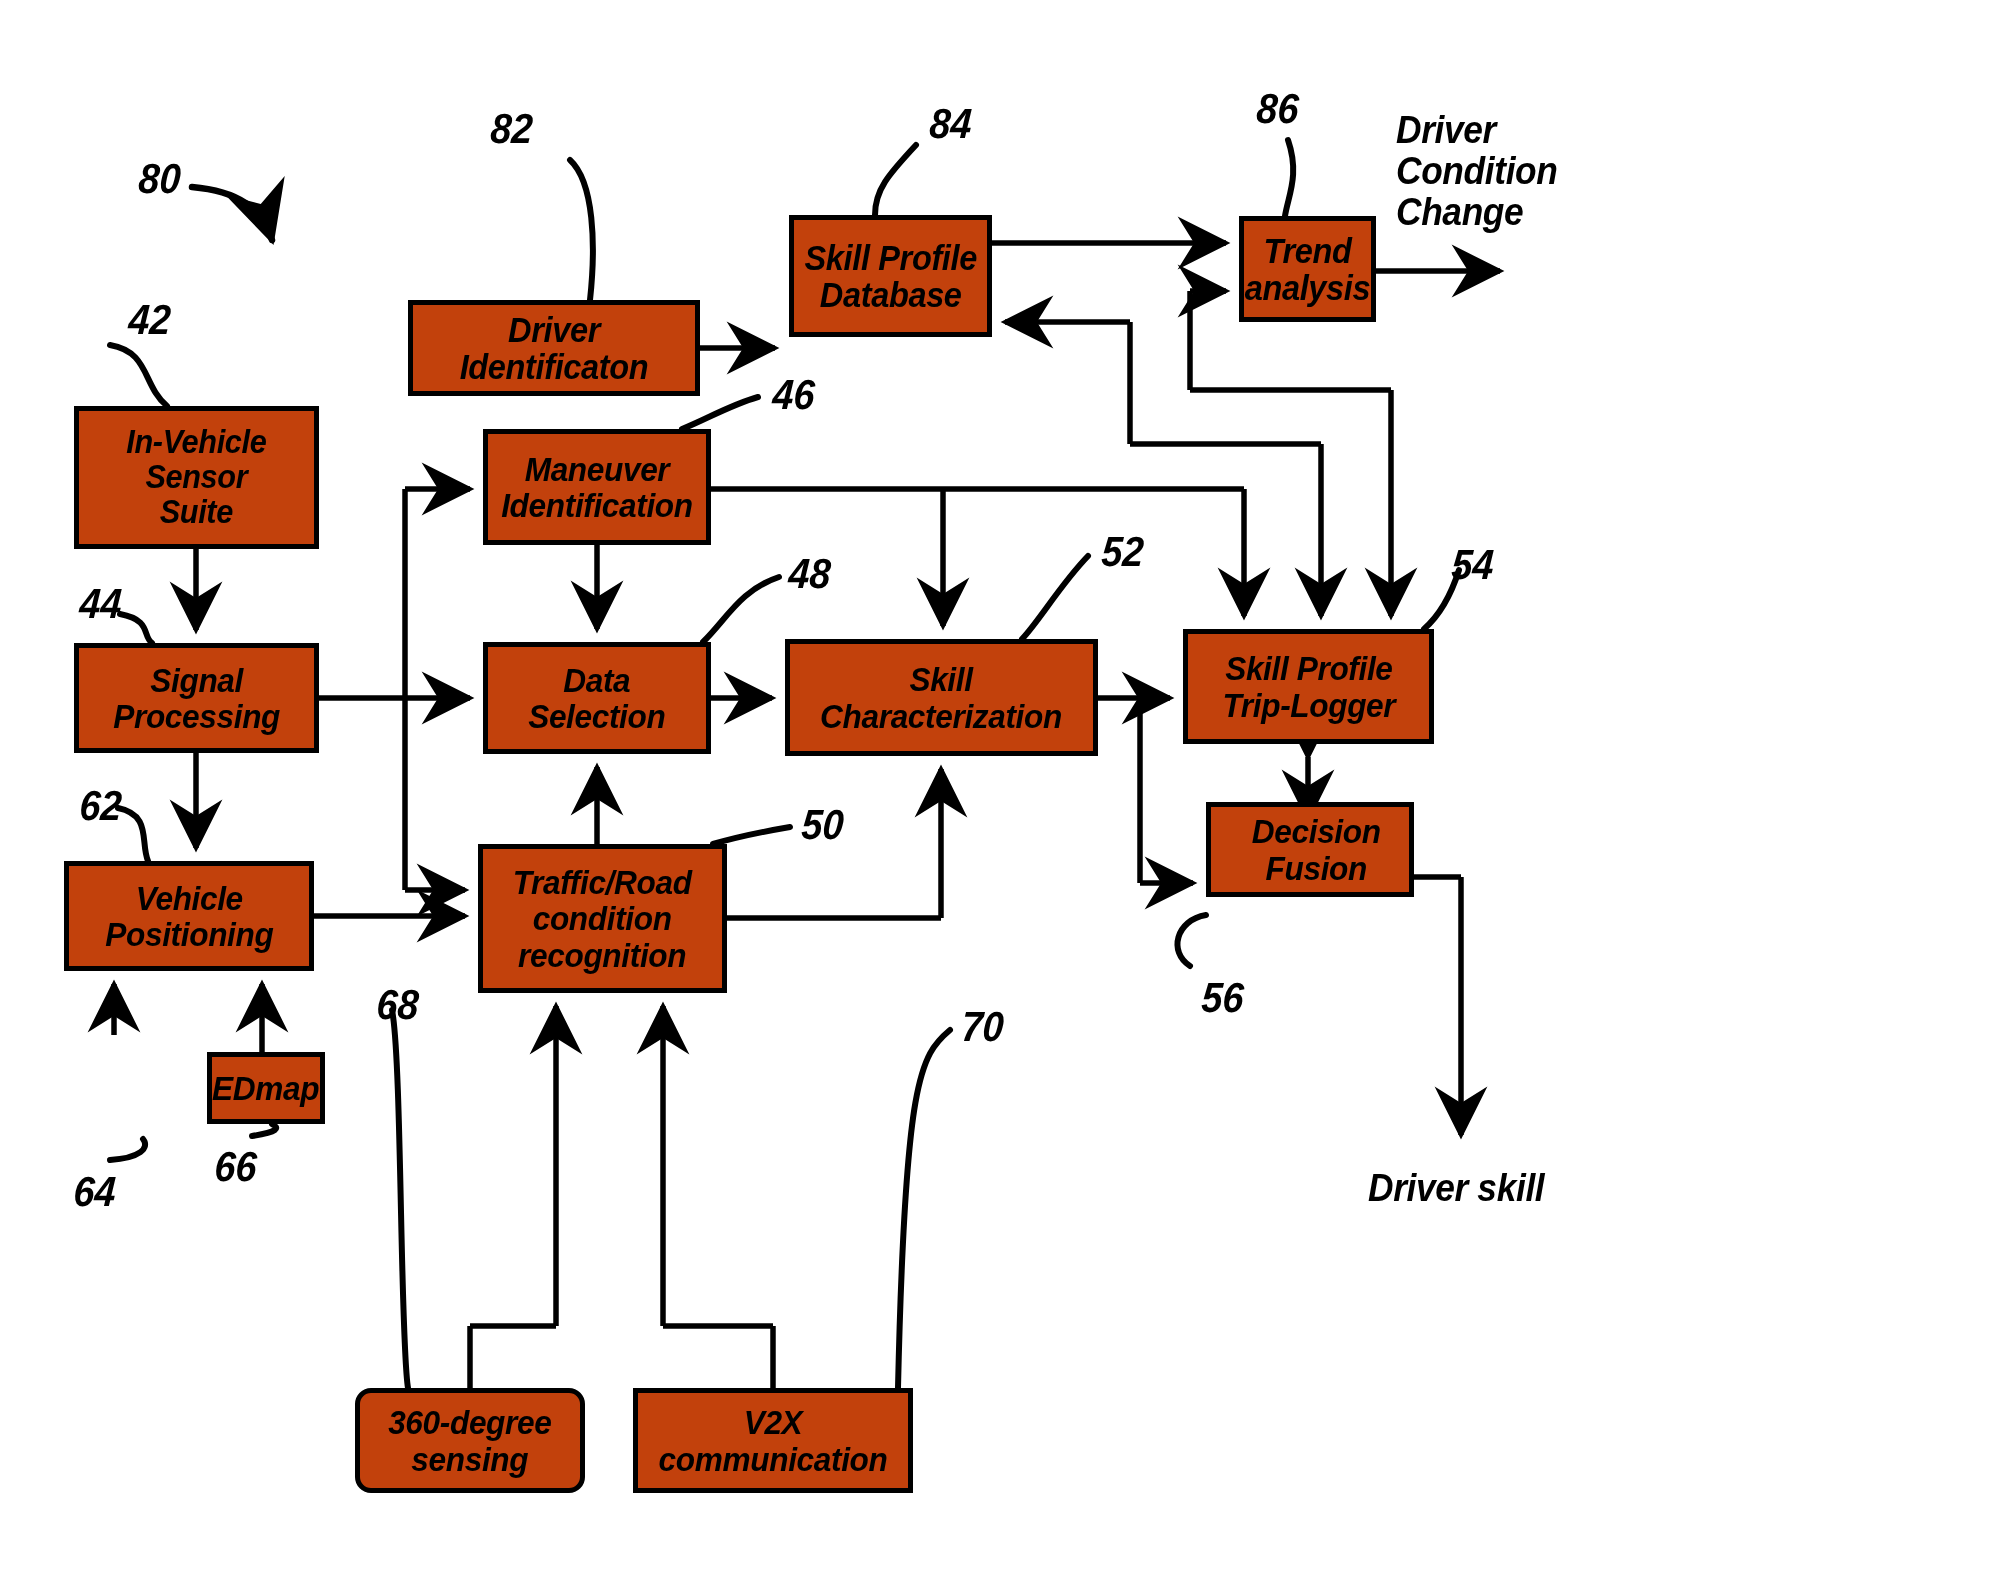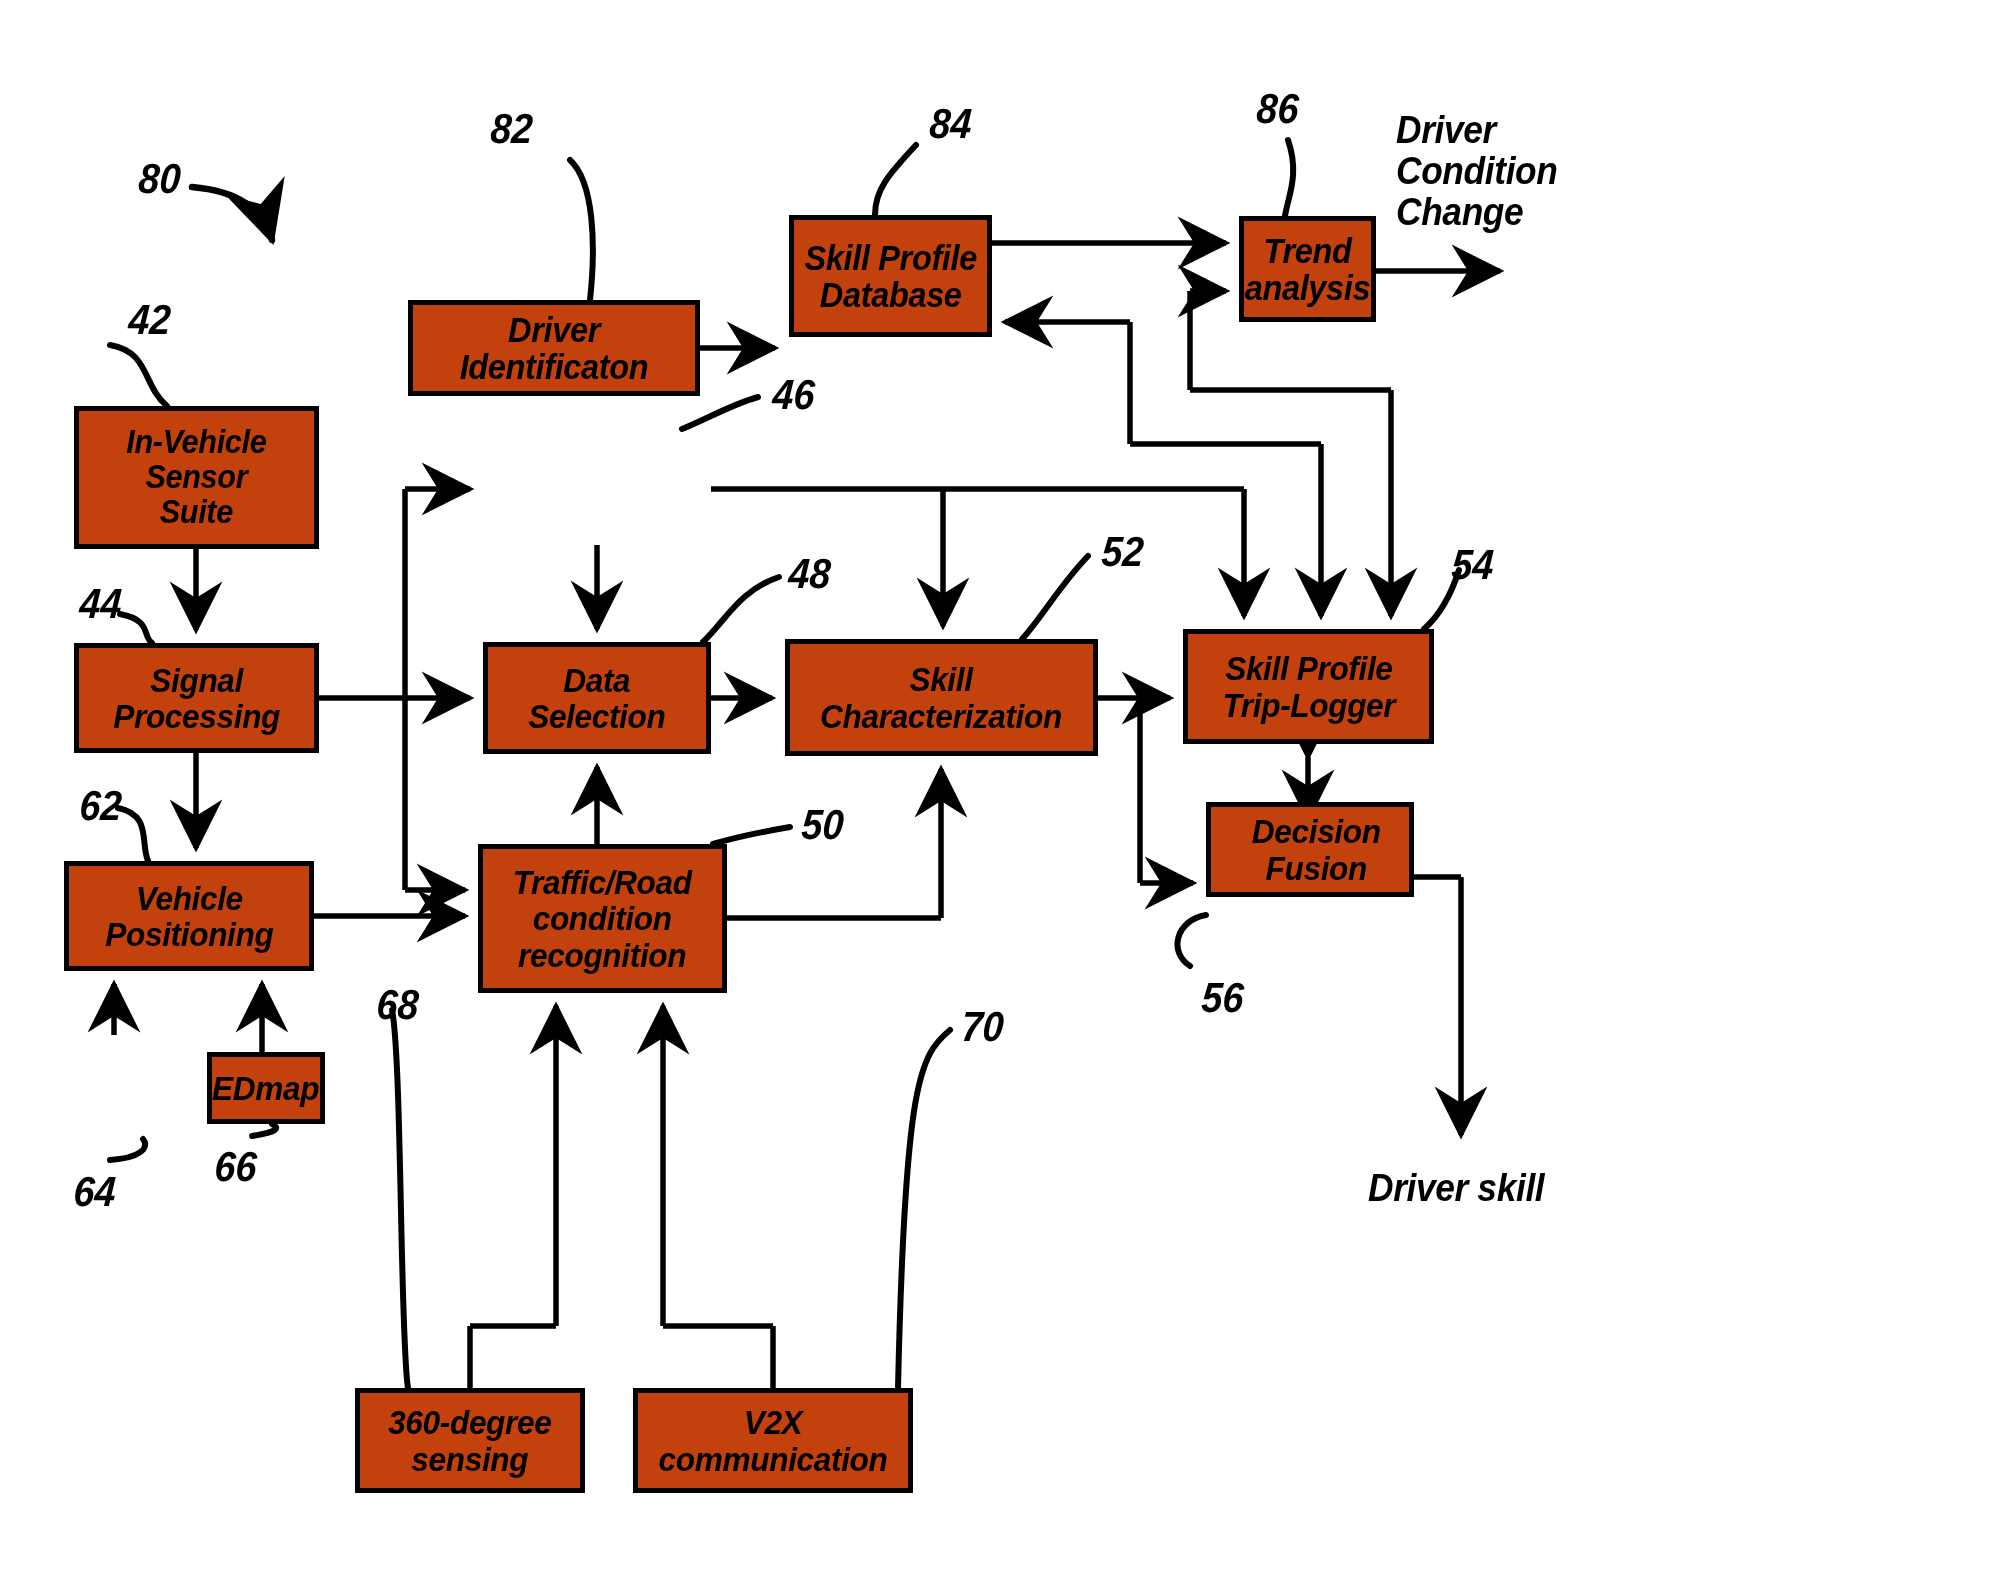--- a/index.html
+++ b/index.html
@@ -211,20 +211,24 @@
     <span class="lbl" style="font-size:35px;">Trend
 analysis</span>
   </div>
 
   <div class="box" style="left:74px; top:406px; width:245px; height:143px;">
     <span class="lbl" style="font-size:33px;">In-Vehicle
 Sensor
 Suite</span>
   </div>
 
+  <div class="box" style="left:483px; top:429px; width:228px; height:116px;">
+    <span class="lbl" style="font-size:34px;">Maneuver
+Identification</span>
+  </div>
 
   <div class="box" style="left:74px; top:643px; width:245px; height:110px;">
     <span class="lbl" style="font-size:34px;">Signal
 Processing</span>
   </div>
 
   <div class="box" style="left:483px; top:642px; width:228px; height:112px;">
     <span class="lbl" style="font-size:34px;">Data
 Selection</span>
   </div>
@@ -253,21 +257,21 @@
   <div class="box" style="left:1206px; top:802px; width:208px; height:95px;padding-left:13px;">
     <span class="lbl" style="font-size:34px;">Decision
 Fusion</span>
   </div>
 
 
   <div class="box" style="left:207px; top:1052px; width:118px; height:72px;">
     <span class="lbl" style="font-size:34px;">EDmap</span>
   </div>
 
-  <div class="box" style="left:355px; top:1388px; width:230px; height:105px;">
+  <div class="box" style="left:355px; top:1388px; width:230px; height:105px;border-radius:16px;">
     <span class="lbl" style="font-size:34px;">360-degree
 sensing</span>
   </div>
 
   <div class="box" style="left:633px; top:1388px; width:280px; height:105px;text-align:center;">
     <span class="lbl" style="font-size:34px;">V2X
 communication</span>
   </div>
 
   <div class="freelabel" style="left:1396px; top:110px; font-size:38px;">Driver

